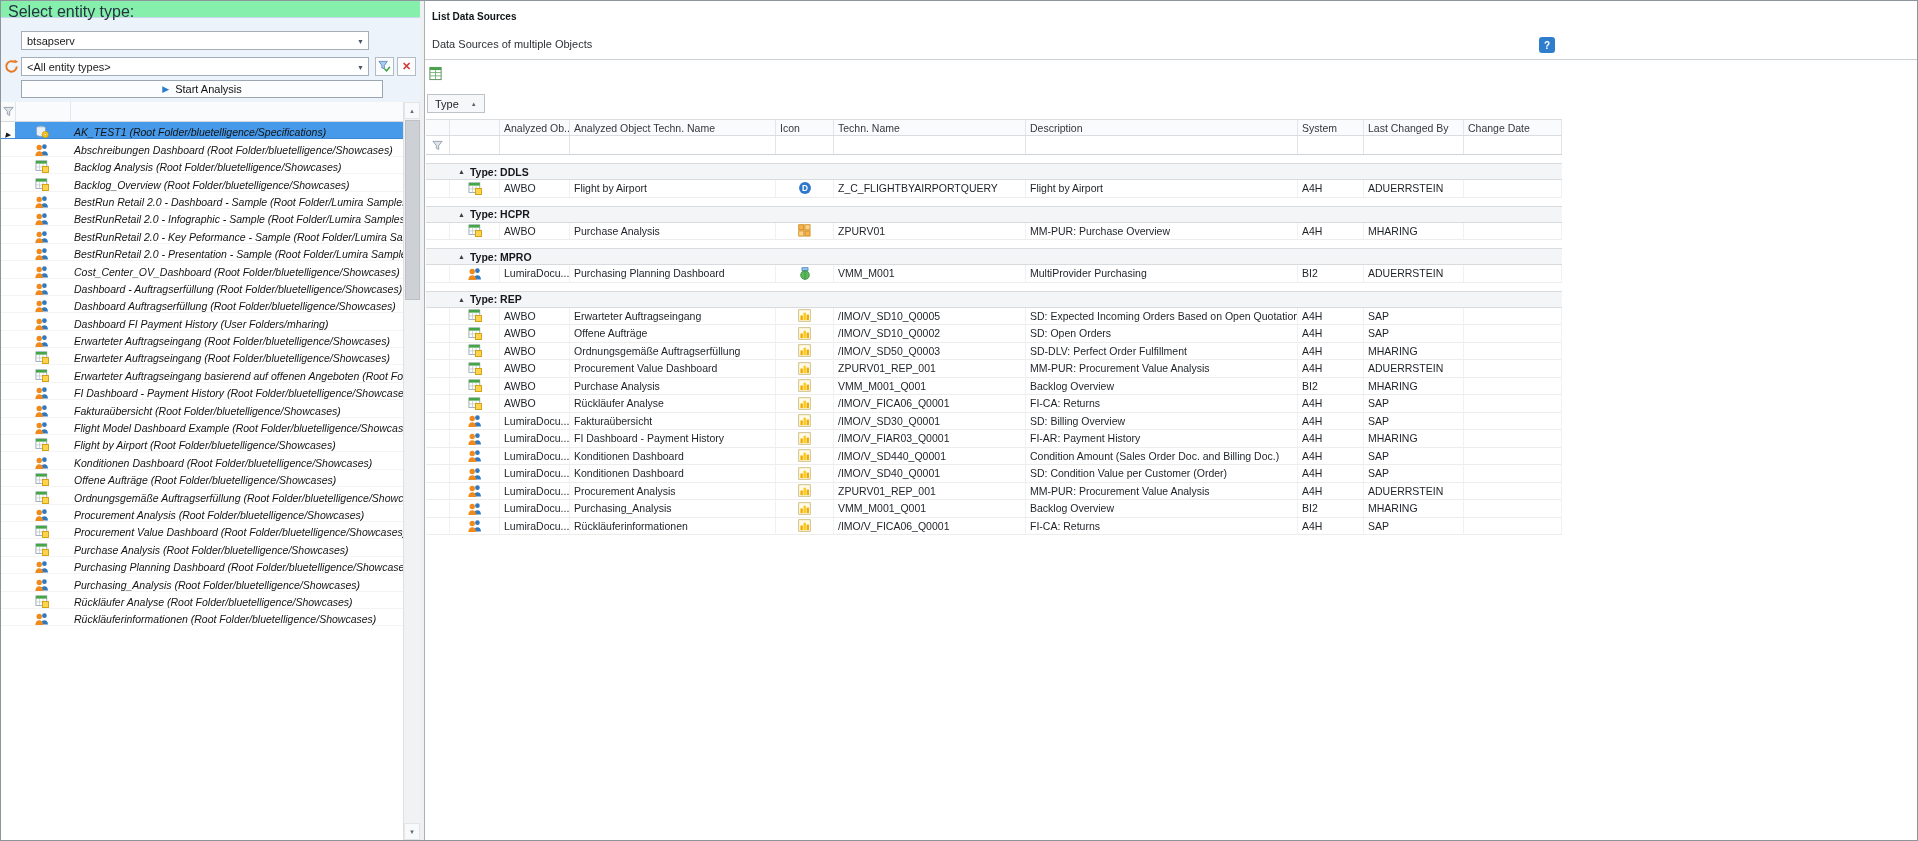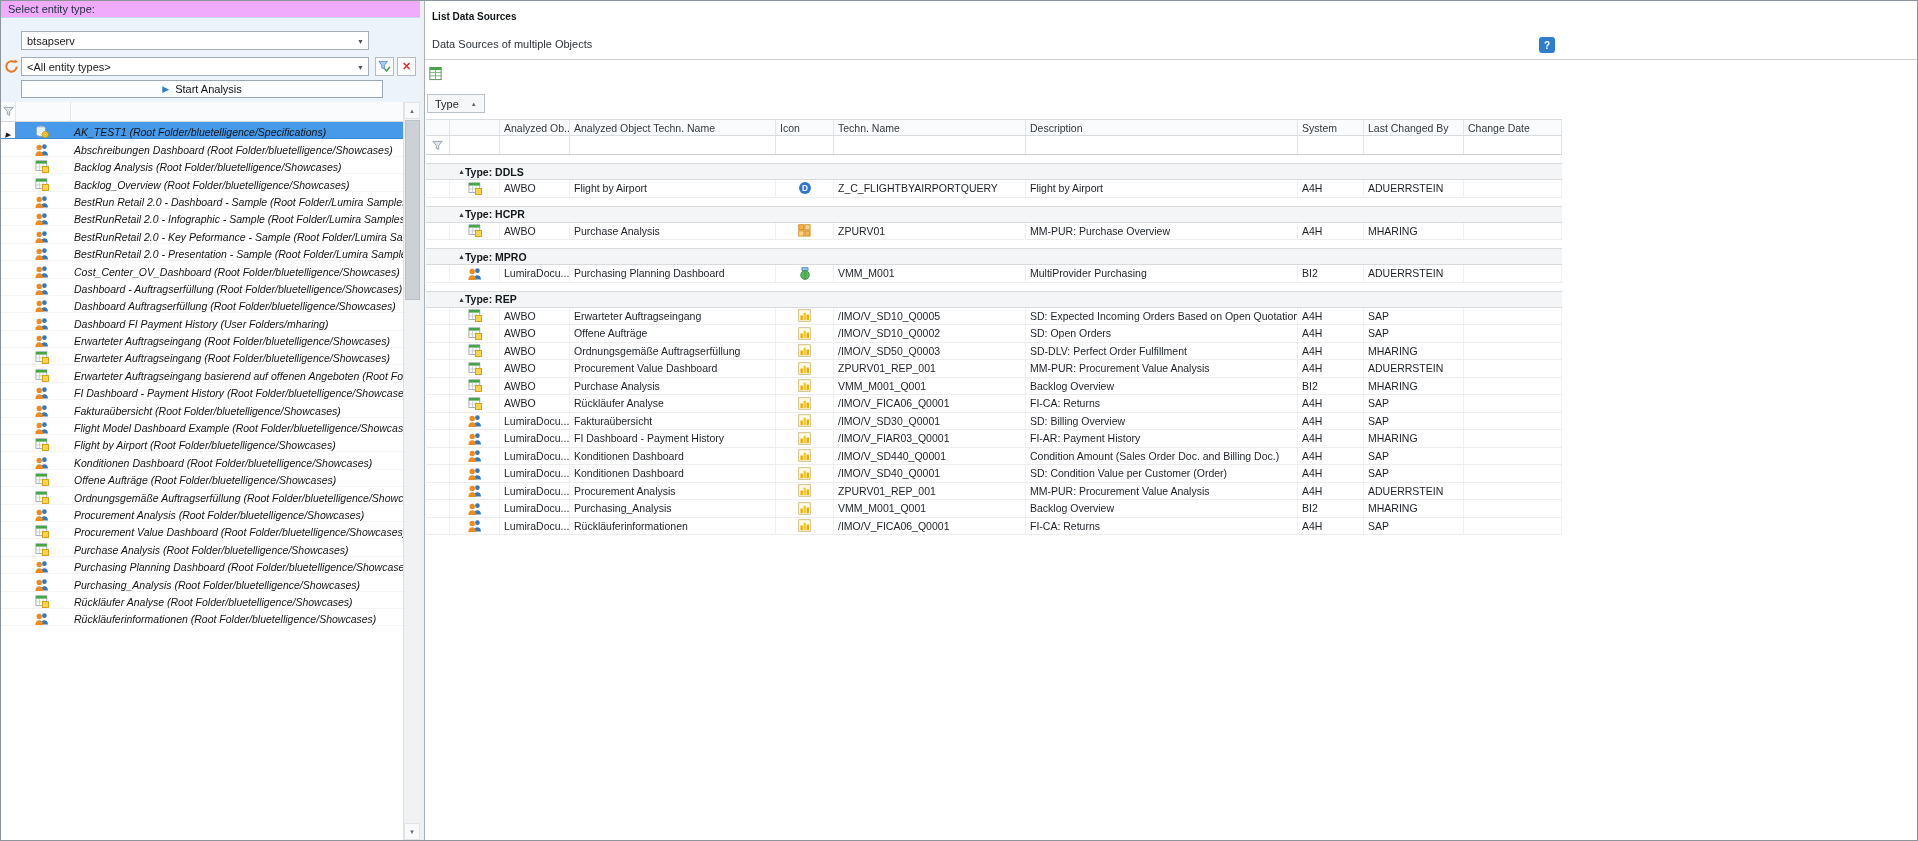--- a/index.html
+++ b/index.html
@@ -2,21 +2,21 @@
 <html><head>
 <meta charset="utf-8">
 <style>
   html,body{margin:0;padding:0}
   body{width:1918px;height:841px;font-family:"Liberation Sans",sans-serif;background:#e8eaec}
   #win{position:relative;width:1918px;height:841px;background:#fff;border:1px solid #8d959c;box-sizing:border-box;overflow:hidden}
 
   
   #left{position:absolute;left:0;top:0;width:419px;height:100%;background:#fff}
   #lefttop{position:absolute;left:0;top:0;width:100%;height:101px;background:#edf3fa;box-sizing:border-box}
-  .strip{height:17px;background:#f0abfc;border-bottom:1px solid #c6d8ea;font-size:11px;color:#243442;padding:2px 16px 0 7px;box-sizing:border-box}
+  .strip{height:17px;background:#86efac;border-bottom:1px solid #c6d8ea;font-size:16px;color:#243442;padding:2px 16px 0 7px;box-sizing:border-box}
   .combo{position:absolute;height:19px;background:#fff;border:1px solid #a3aeb9;font-size:11px;color:#1a1a1a;display:flex;align-items:center;padding:0 16px 0 5px;box-sizing:border-box;white-space:nowrap}
   .combo .arr{position:absolute;right:4px;top:6px;font-size:7px;color:#4a5560;line-height:1}
   .tinybtn{position:absolute;width:19px;height:19px;border:1px solid #b3bcc4;background:#fbfcfd;display:flex;align-items:center;justify-content:center;box-sizing:border-box;padding:0}
   .xglyph{color:#d53c3c;font-size:11px;font-weight:bold;line-height:1}
   #reload{position:absolute;left:3px;top:58px;width:15px;height:15px}
   #startbtn{position:absolute;left:20px;top:79px;width:362px;height:18px;border:1px solid #9aa6b2;background:#fcfdfe;font-size:11px;color:#111;display:flex;align-items:center;justify-content:center;gap:6px;font-family:inherit;padding:0}
   .play{color:#2e7ccd;font-size:9px;line-height:1}
 
   #lgrid{position:absolute;left:0;top:101px;width:402px;bottom:0;background:#fff;border-right:1px solid #e0e4e8;overflow:hidden}
   #lghead{display:flex;height:19px;background:#fafbfc;border-bottom:1px solid #d6dade}
@@ -45,21 +45,21 @@
   #helpbtn{position:absolute;left:1114px;top:36px;width:16px;height:16px;background:#2f7dcd;border-radius:3px;color:#fff;font-size:10px;font-weight:bold;display:flex;align-items:center;justify-content:center}
   #exportbtn{position:absolute;left:3px;top:65px;width:16px;height:16px}
   #groupchip{position:absolute;left:2px;top:93px;height:19px;padding:0 7px;border:1px solid #bcc2c8;background:#f6f7f8;font-size:11px;color:#1c2126;display:flex;align-items:center;gap:12px;box-sizing:border-box}
   #groupchip .sortarr{font-size:6px;color:#5a6168;line-height:1}
 
   #rgrid{position:absolute;left:1px;top:118px;width:1136px}
   .hrow{display:flex;height:17px;background:#fafbfc;border-top:1px solid #dadde0;border-bottom:1px solid #dadde0;box-sizing:border-box}
   .hcell{font-size:10.5px;color:#33383d;padding:2px 4px 0 4px;border-right:1px solid #e3e6e9;white-space:nowrap;overflow:hidden;box-sizing:border-box;flex:none}
   .frow{display:flex;height:18px;border-bottom:1px solid #cfd4d8;background:#fff}
   .fcell{border-right:1px solid #e3e6e9;box-sizing:border-box;display:flex;align-items:center;justify-content:center;flex:none}
-  .grow{display:flex;align-items:center;height:17px;margin-top:8px;background:#f3f5f6;border-top:1px solid #d8dbde;border-bottom:1px solid #d8dbde;font-size:10.5px;font-weight:bold;color:#15181b;padding-left:32px;box-sizing:border-box}
+  .grow{display:flex;align-items:center;height:17px;margin-top:8px;background:#f3f5f6;border-top:1px solid #d8dbde;border-bottom:1px solid #d8dbde;font-size:10.5px;font-weight:bold;color:#15181b;padding-left:32px;gap:5px;box-sizing:border-box}
   .gtri{font-size:7px;color:#3a3f44;line-height:1}
   .trow{display:flex;height:16.5px;font-size:10.5px;color:#1d2126;border-bottom:1px solid #ededed;background:#fff}
   .tcell{padding:0 4px;border-right:1px solid #f1f1f1;white-space:nowrap;overflow:hidden;display:flex;align-items:center;box-sizing:border-box;flex:none}
   .ctr{justify-content:center;padding:0}
   .w0{width:24px}.w1{width:50px}.w2{width:70px}.w3{width:206px}.w4{width:58px}
   .w5{width:192px}.w6{width:272px}.w7{width:66px}.w8{width:100px}.w9{width:98px}
 </style>
 </head>
 <body>
 

